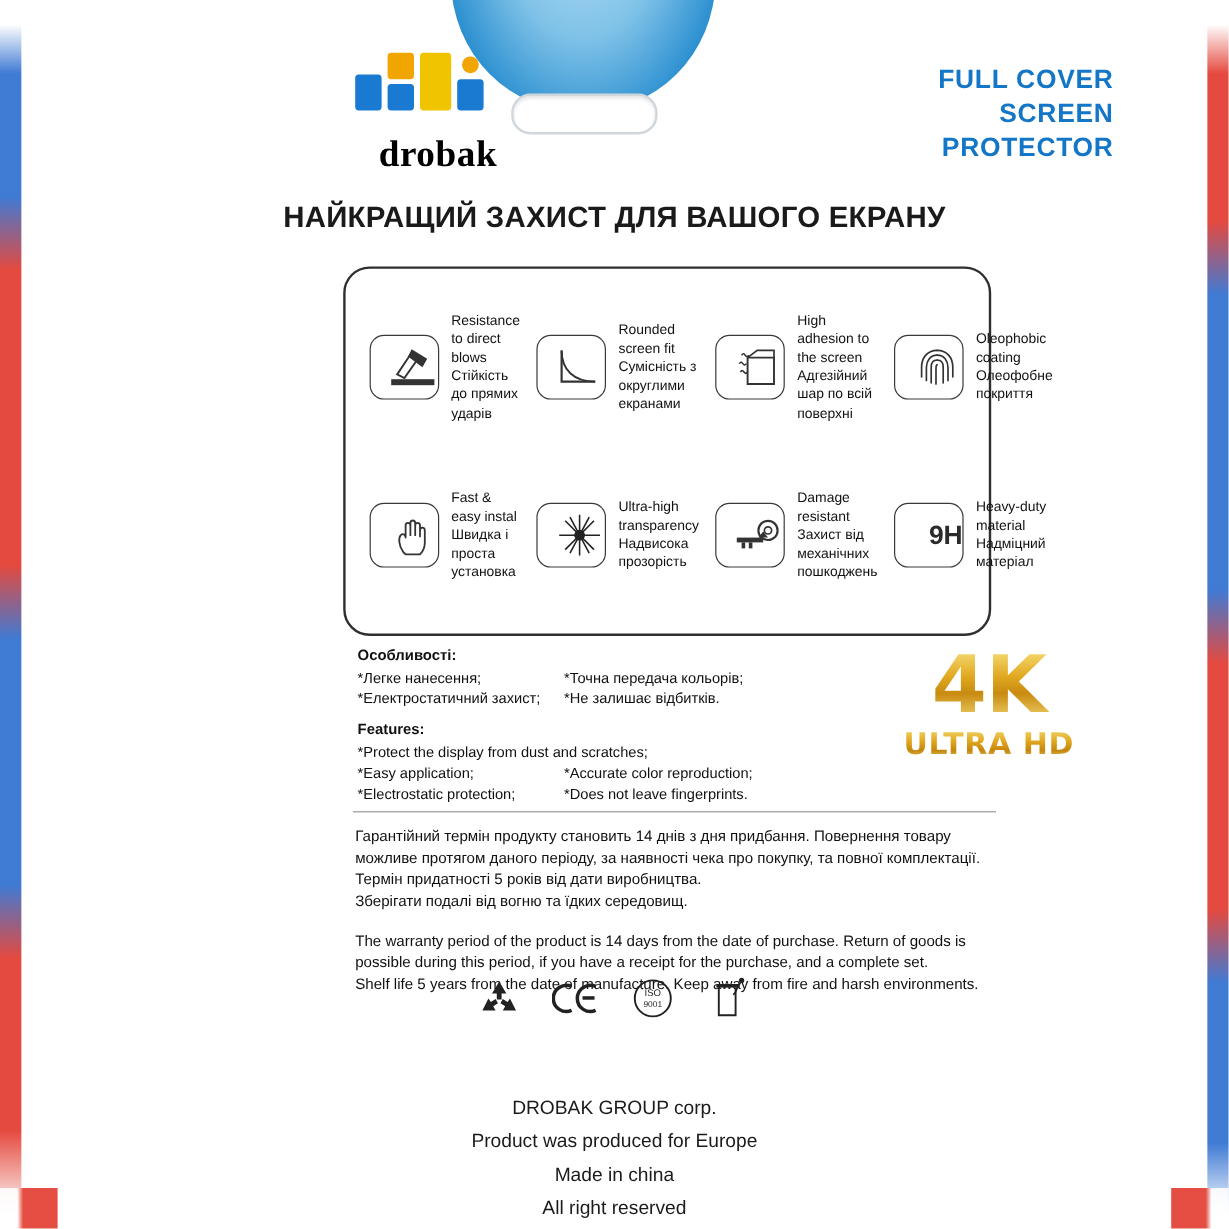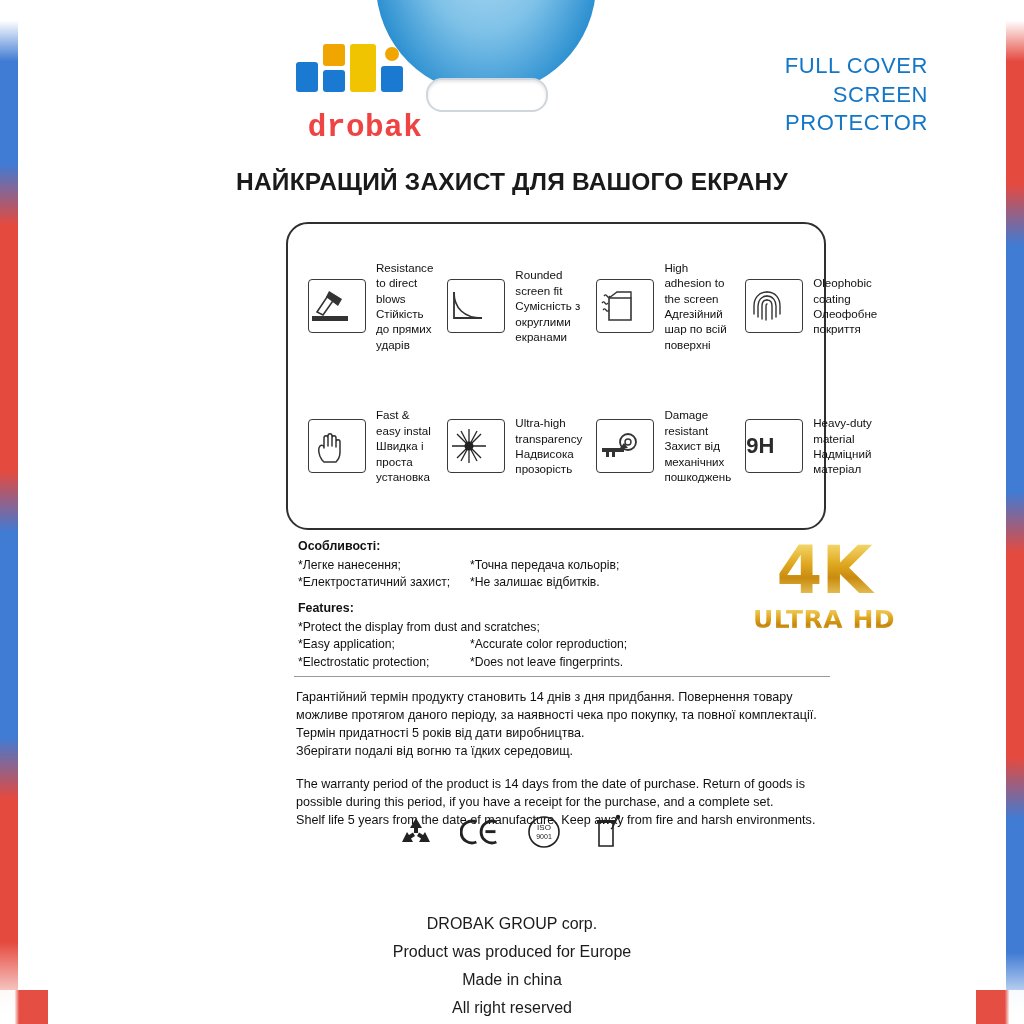--- a/index.html
+++ b/index.html
@@ -91,32 +91,32 @@
   .logo-mark {
     position: relative;
     width: 150px;
     height: 68px;
     margin: 0 auto;
   }
   .logo-text {
     margin-top: 6px;
     font-size: 31px;
     font-weight: bold;
-    color: #ef4444;
+    color: #000000;
     letter-spacing: 0.5px;
-    font-family: Liberation Mono, monospace;
+    font-family: Liberation Serif, serif;
   }
 
   .head-right {
     position: absolute;
     right: 50px;
     top: 52px;
     text-align: right;
     color: #1476c6;
-    font-weight: normal;
+    font-weight: bold;
     font-size: 22px;
     line-height: 1.30;
     letter-spacing: 0.6px;
     margin-left: 11px;
   }
 
   .headline {
     position: absolute;
     left: 0;
     right: 0;
@@ -148,26 +148,26 @@
     display: flex;
     align-items: center;
     gap: 10px;
     padding-left: 6px;
   }
   .ficon {
     width: 56px;
     height: 52px;
     min-width: 56px;
     border: 1.6px solid #3a3a3a;
-    border-radius: 4px;
+    border-radius: 12px;
     position: relative;
     background: #ffffff;
     display: flex;
     align-items: center;
-    justify-content: flex-start;
+    justify-content: flex-end;
     overflow: hidden;
   }
   .ficon svg { display: block; }
   .ficon .nine-h {
     font-size: 22px;
     font-weight: bold;
     color: #2b2b2b;
     font-family: "Liberation Sans", sans-serif;
   }
   .ftext {

